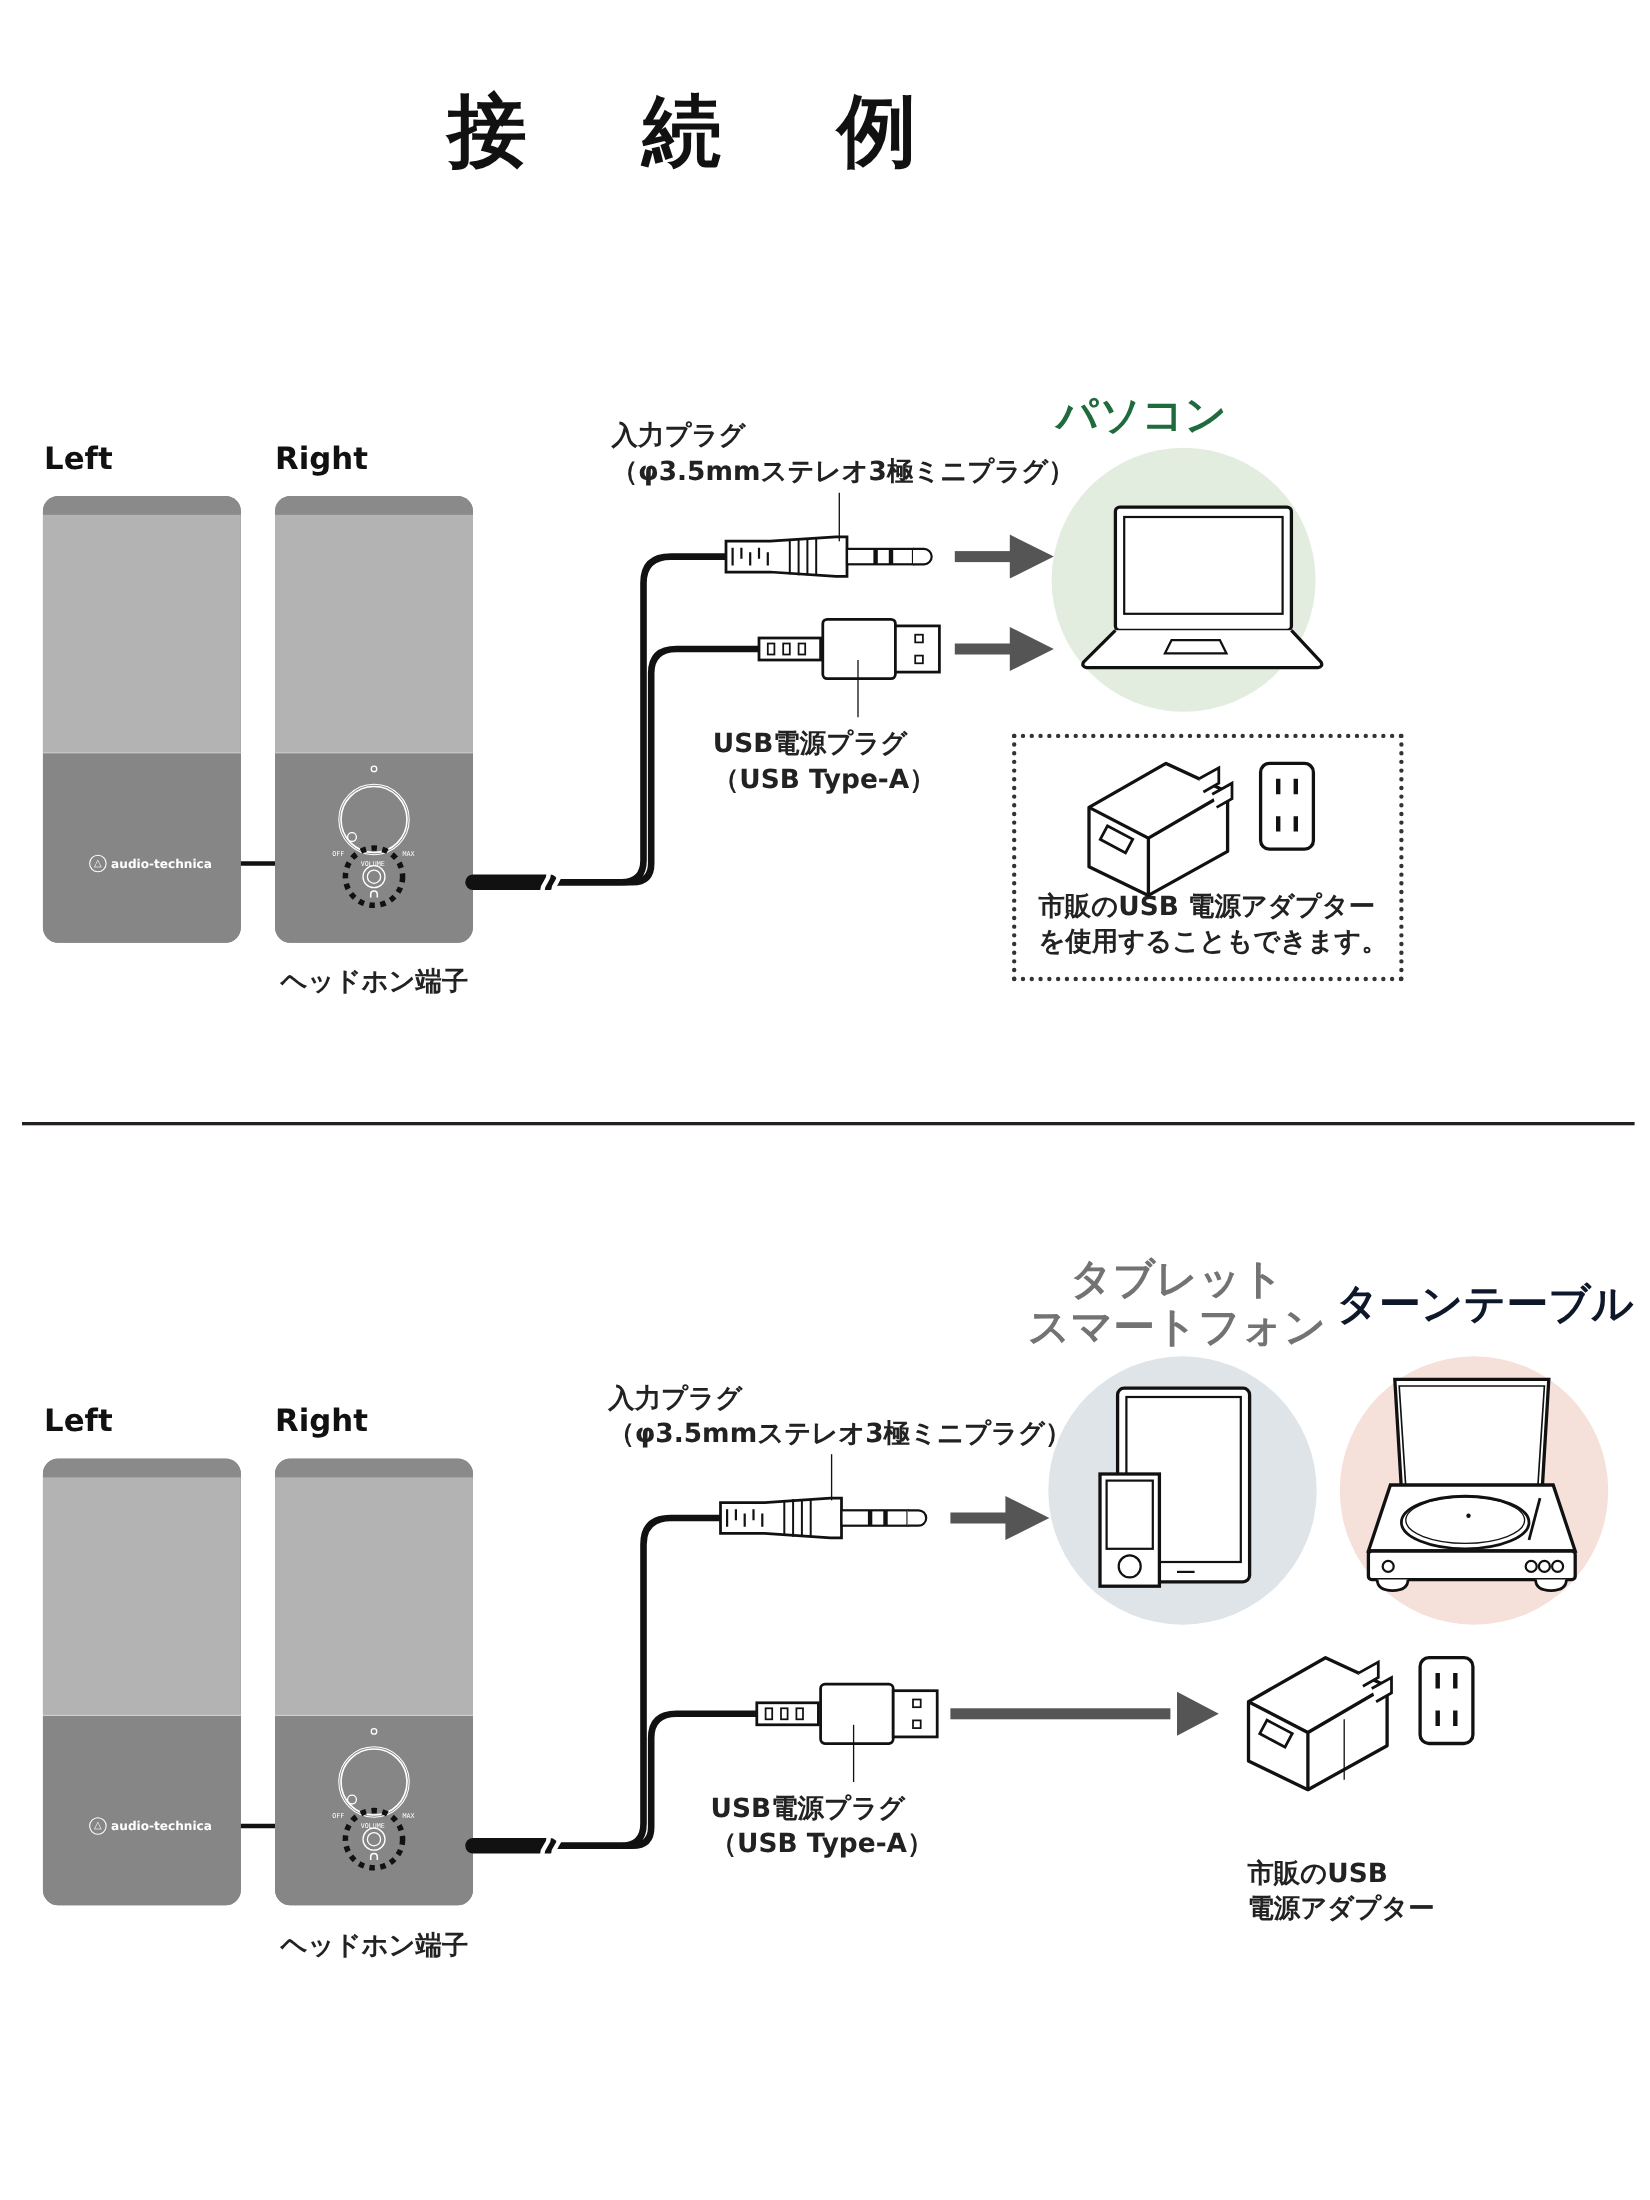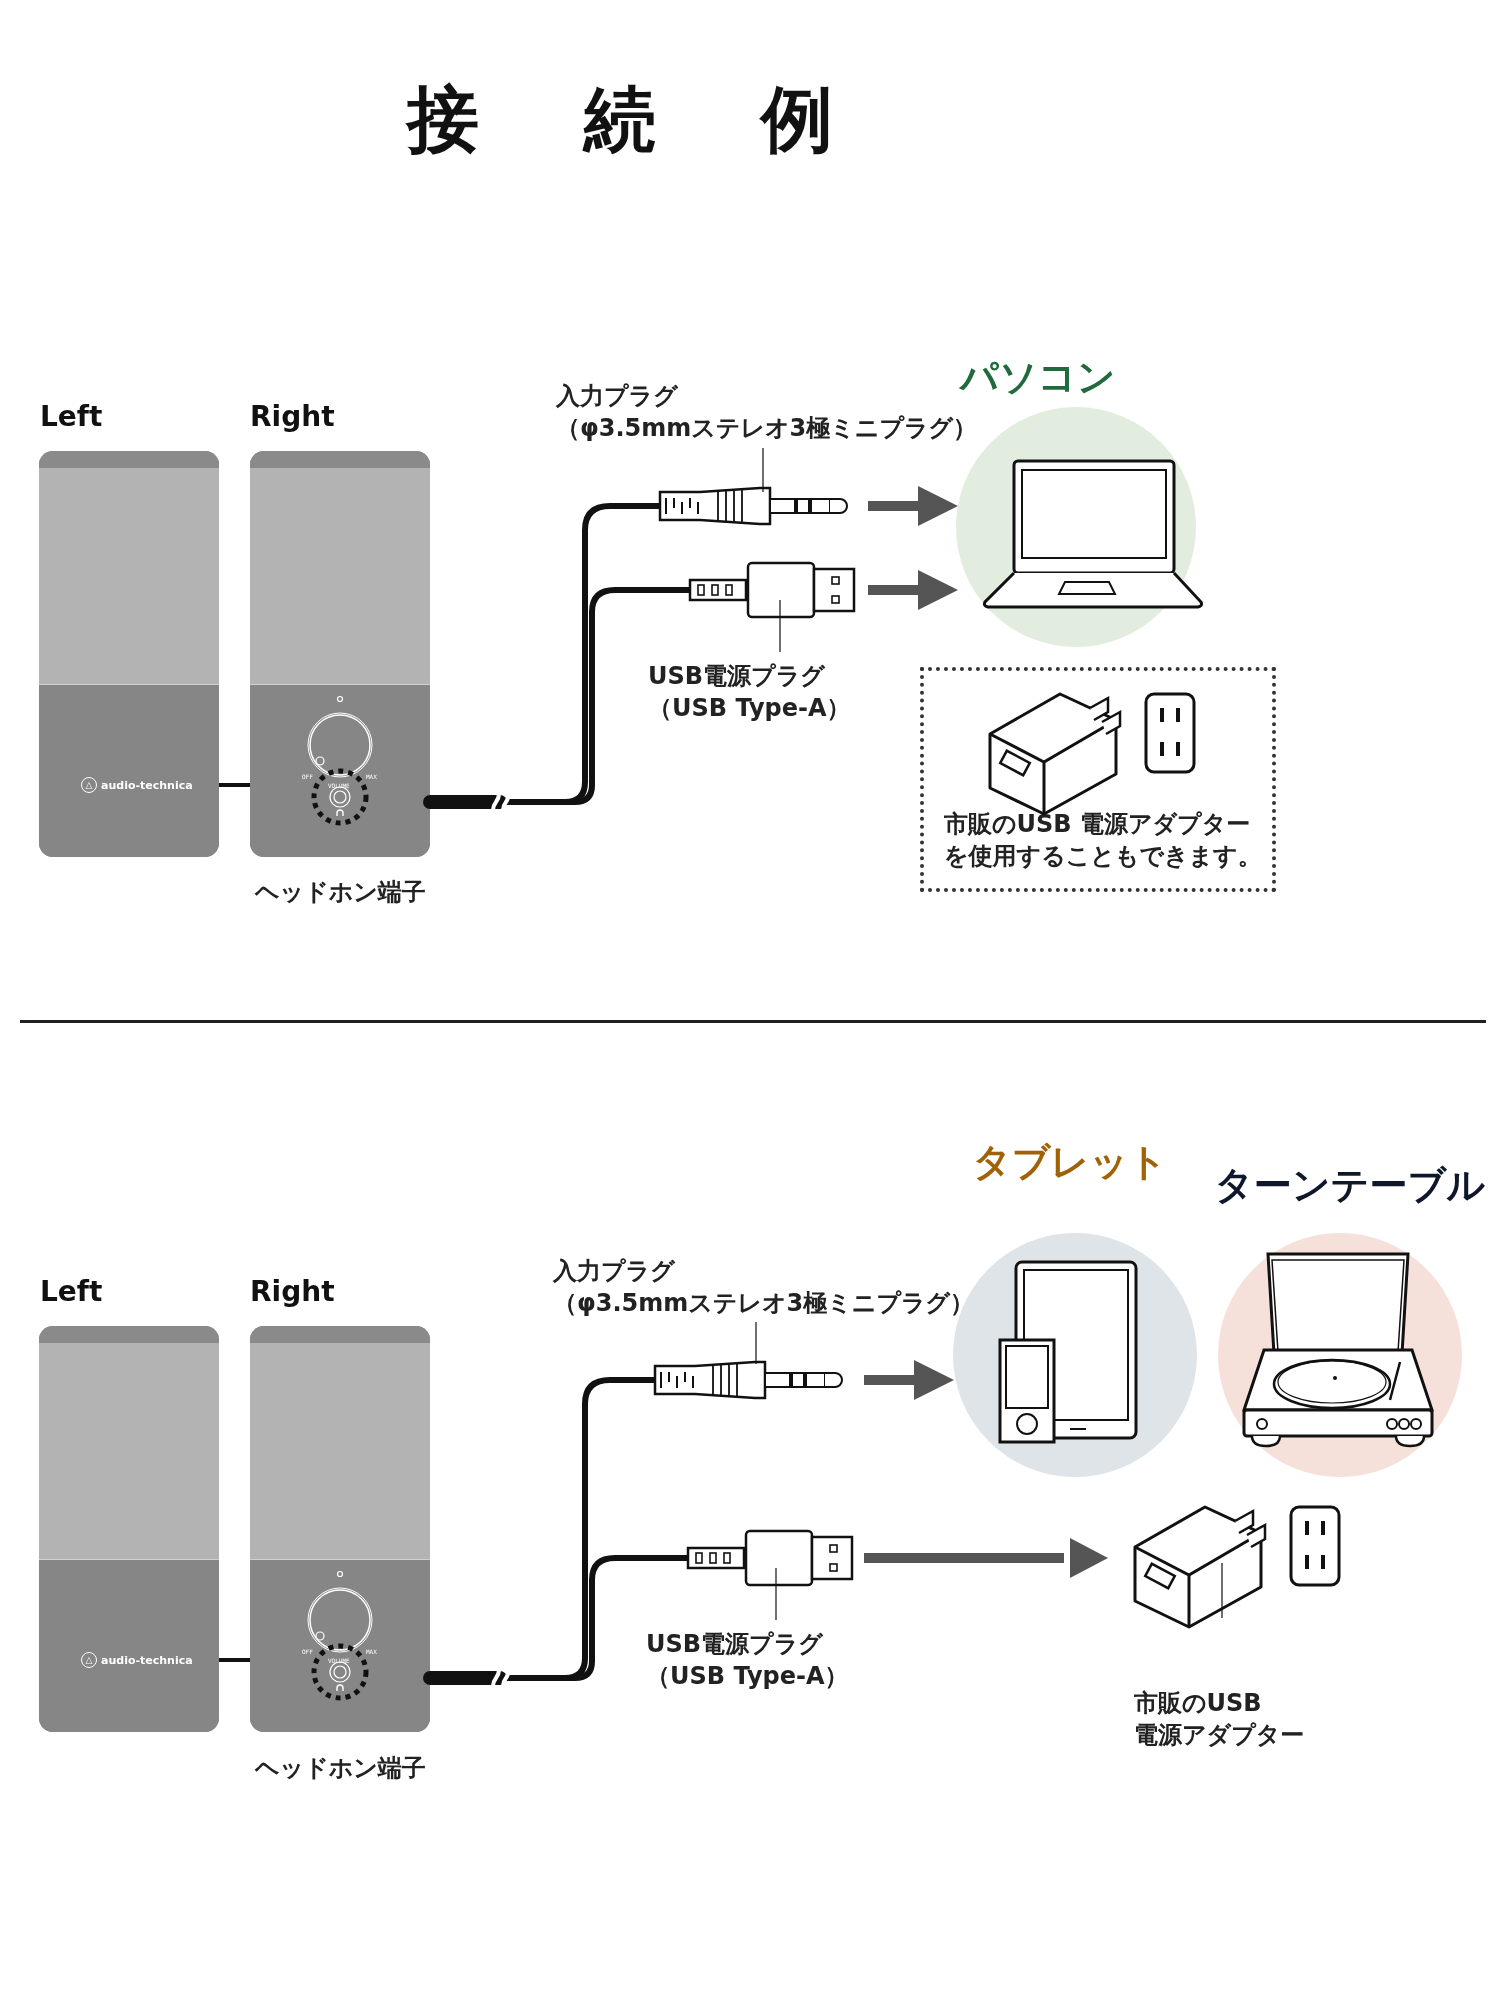--- a/index.html
+++ b/index.html
@@ -14,21 +14,21 @@
   .speaker .grille { height: 216px; background: #b3b3b4; border-bottom: 1px solid #d0d0d0; }
   .speaker .base { height: 173px; background: #868686; position: relative; }
   .logo { position: absolute; left: 42px; top: 92px; color: #fff; font-size: 11px; font-weight: bold;
           display: flex; align-items: center; gap: 4px; white-space: nowrap; }
   .logo .tri { width: 14px; height: 14px; border: 1px solid #fff; border-radius: 50%; font-size: 9px;
                display: inline-flex; align-items: center; justify-content: center; line-height: 1; }
   .ctl-label { position: absolute; color: #fff; font-size: 6px; font-family: "DejaVu Sans Mono", monospace; }
   .body-text { font-size: 24px; font-weight: bold; color: #222; line-height: 32px; white-space: nowrap; }
   .divider { left: 20px; width: 1466px; top: 1020px; height: 3px; background: #231f20; }
   .cat-green { color: #1f6b3d; font-size: 38px; font-weight: bold; text-align: left; }
-  .cat-blue { color: #a16207; font-size: 38px; font-weight: bold; text-align: center; line-height: 44px; }
+  .cat-blue { color: #737373; font-size: 38px; font-weight: bold; text-align: center; line-height: 44px; }
   .cat-red { color: #0f172a; font-size: 38px; font-weight: bold; text-align: center; }
   .dotbox { left: 920px; top: 667px; width: 356px; height: 225px; border: 4px dotted #333; box-sizing: border-box; }
   svg.layer { position: absolute; left: 0; top: 0; }
 </style>
 </head>
 <body>
 
 <div class="abs title">接 続 例</div>
 
 <div>
@@ -124,20 +124,21 @@
     <div>入力プラグ</div>
     <div>（φ3.5mmステレオ3極ミニプラグ）</div>
   </div>
   <div class="abs body-text" style="left:646px; top:1628px;">
     <div>USB電源プラグ</div>
     <div>（USB Type-A）</div>
   </div>
 
   <div class="abs cat-blue" style="left:930px; top:1140px; width:280px;">
     <div>タブレット</div>
+    <div>スマートフォン</div>
   </div>
   <div class="abs cat-red" style="left:1210px; top:1160px; width:280px;">ターンテーブル</div>
 
   <div class="abs body-text" style="left:1134px; top:1666px;margin-top:21px;">
     <div>市販のUSB</div>
     <div>電源アダプター</div>
   </div>
 </div>
 
 <svg class="layer" width="1500" height="2000" viewBox="0 0 1500 2000" style="pointer-events:none">

